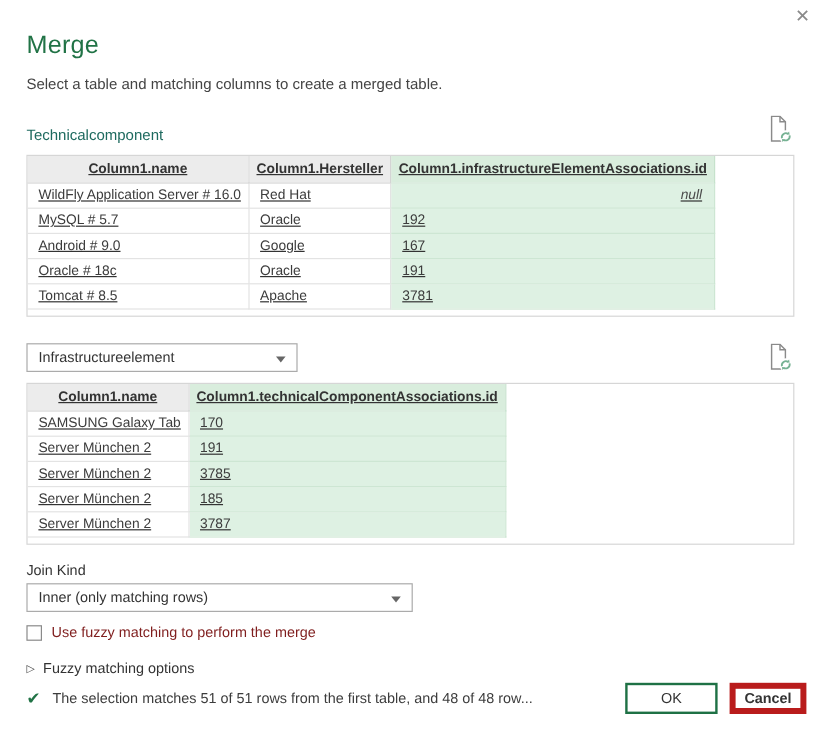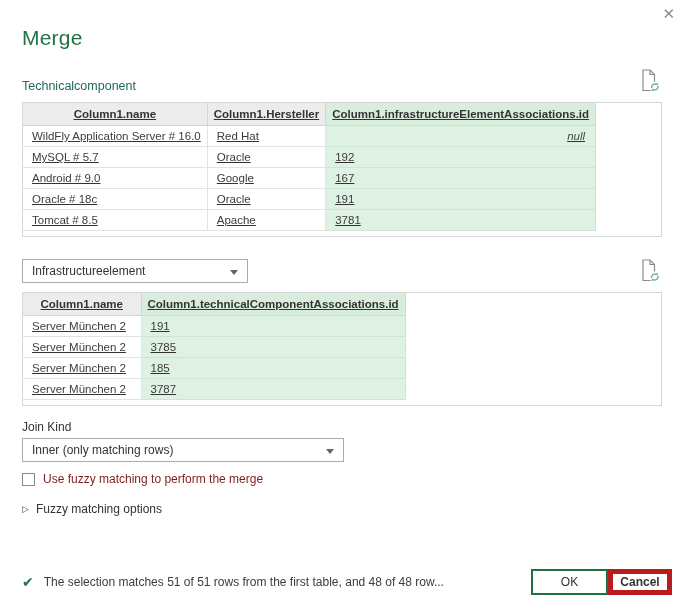--- a/index.html
+++ b/index.html
@@ -26,32 +26,33 @@
   .select.wide{width:322px;margin-top:4px;}
   .select .arrow{position:absolute;right:9px;top:10px;width:0;height:0;border-left:4px solid transparent;border-right:4px solid transparent;border-top:5px solid #666;}
   .join-label{margin-top:14px;font-size:12px;color:#333;}
   .check-row{display:flex;align-items:center;margin-top:10px;gap:8px;font-size:12px;color:#7f1d1d;cursor:pointer;}
   .checkbox{display:inline-block;width:13px;height:13px;border:1px solid #8a8a8a;background:#fff;box-sizing:border-box;}
   .fuzzy-row{display:flex;align-items:center;margin-top:16px;gap:7px;font-size:12px;color:#333;cursor:pointer;}
   .tri{font-size:9px;color:#444;line-height:1;}
   .footer{position:absolute;left:22px;right:16px;top:569px;display:flex;justify-content:space-between;align-items:center;}
   .status{display:flex;align-items:center;gap:10px;font-size:12px;color:#3c3c3c;}
   .check{color:#217346;font-size:14px;font-weight:bold;line-height:1;}
-  .btns{display:flex;}
+  .btns{display:flex;gap:10px;}
   button{font-family:inherit;font-size:12px;color:#333;background:#fff;height:26px;cursor:pointer;}
   button.ok{width:77px;border:2px solid #1e7145;}
   button.cancel{width:64px;border:5px solid #b91c1c;font-weight:bold;}
 </style>
 </head>
 <body>
 
 <div class="dialog">
   <span class="close">✕</span>
 
   <h1 class="title">Merge</h1>
+  <p class="subtitle">Select a table and matching columns to create a merged table.</p>
 
   <div class="row-between section1-head">
     <span class="table-source">Technicalcomponent</span>
     <span class="refresh">
       <svg width="22" height="24" viewBox="0 0 22 24">
         <path d="M3 1 H10 L14.5 5.5 V21.5 H3 Z" fill="#fff" stroke="#8a8a8a" stroke-width="1.2"></path>
         <path d="M10 1 V5.5 H14.5" fill="none" stroke="#8a8a8a" stroke-width="1.2"></path>
         <circle cx="14.8" cy="18" r="5.4" fill="#fff"></circle>
         <path d="M11.6 19.2 a3.4 3.4 0 0 1 5.2-3.6" fill="none" stroke="#76b293" stroke-width="1.5"></path>
         <path d="M18 16.8 a3.4 3.4 0 0 1 -5.2 3.6" fill="none" stroke="#76b293" stroke-width="1.5"></path>
@@ -130,20 +131,24 @@
           <col style="width:250px">
         </colgroup>
       <thead>
         <tr>
           <th>Column1.name</th>
           <th class="sel">Column1.technicalComponentAssociations.id</th>
         </tr>
       </thead>
       <tbody>
         <tr>
+          <td>SAMSUNG Galaxy Tab</td>
+          <td class="sel">170</td>
+        </tr>
+        <tr>
           <td>Server München 2</td>
           <td class="sel">191</td>
         </tr>
         <tr>
           <td>Server München 2</td>
           <td class="sel">3785</td>
         </tr>
         <tr>
           <td>Server München 2</td>
           <td class="sel">185</td>

